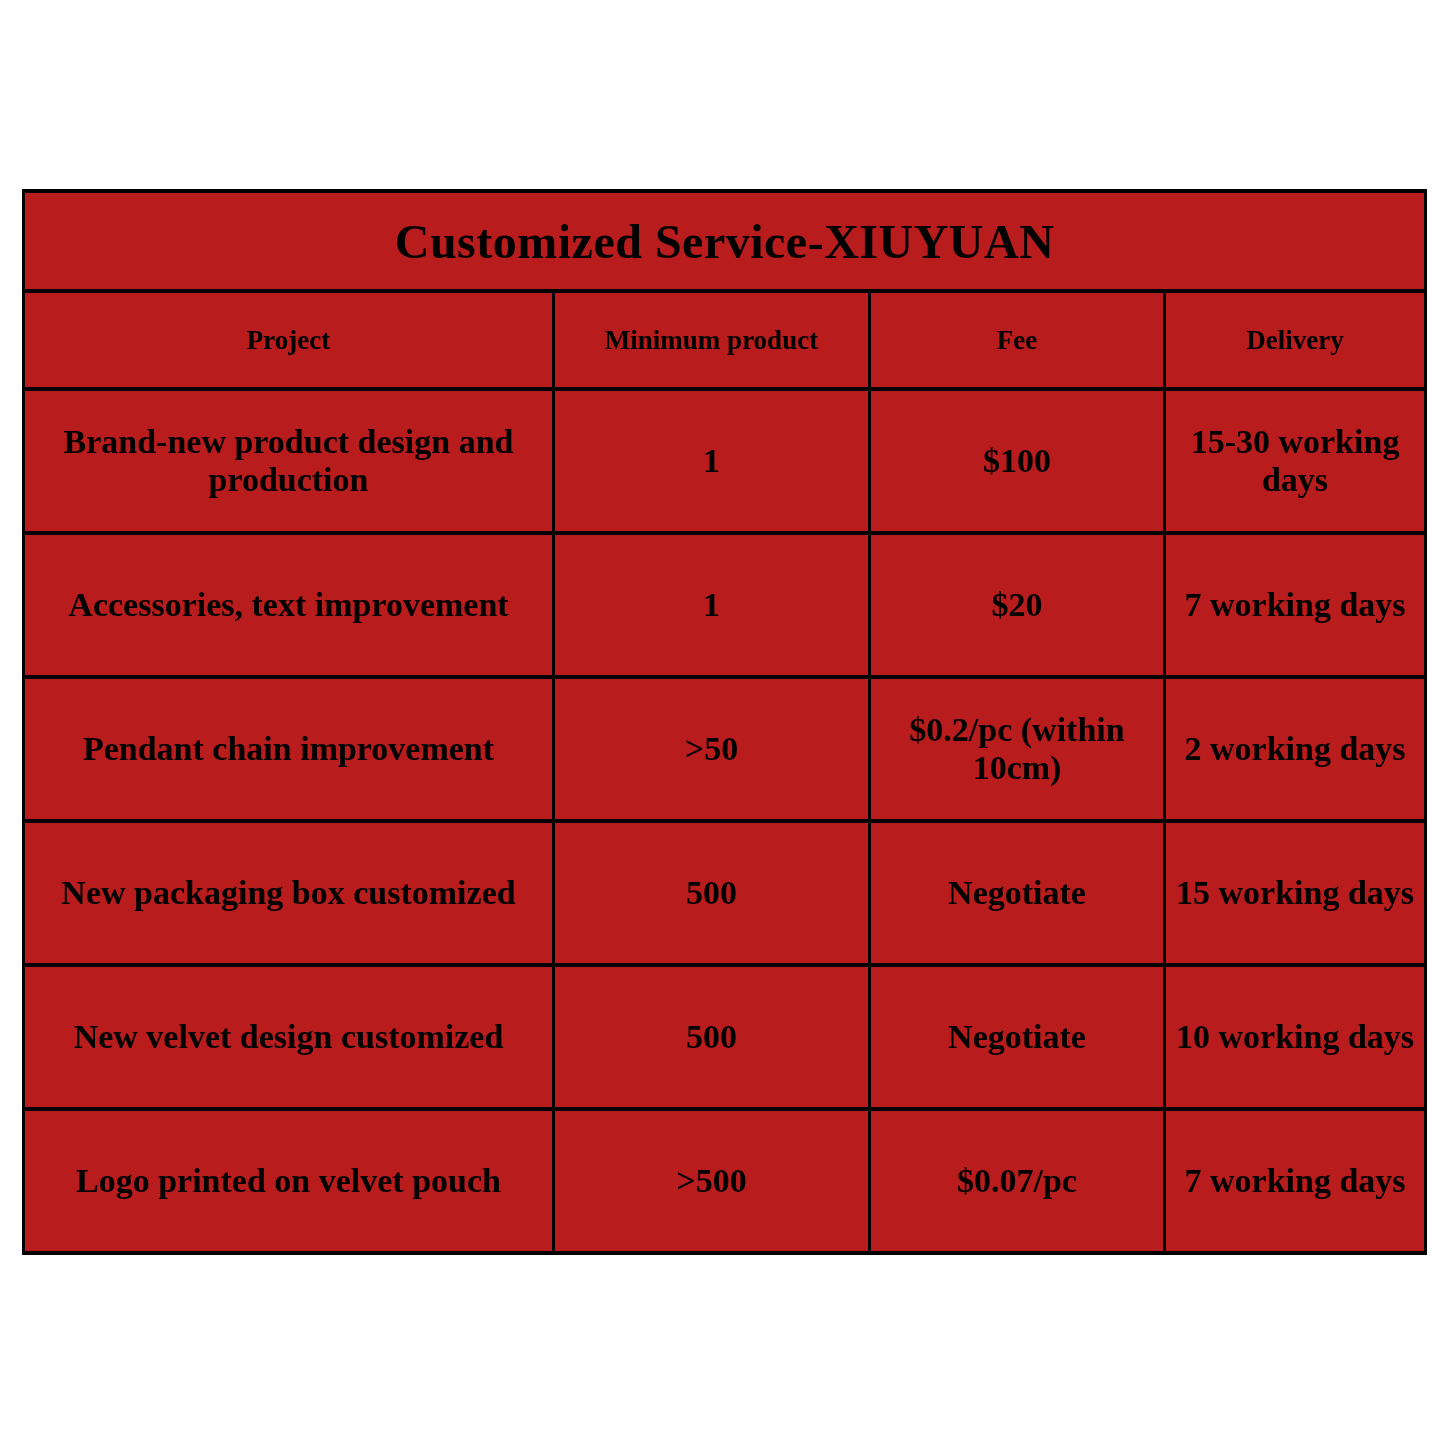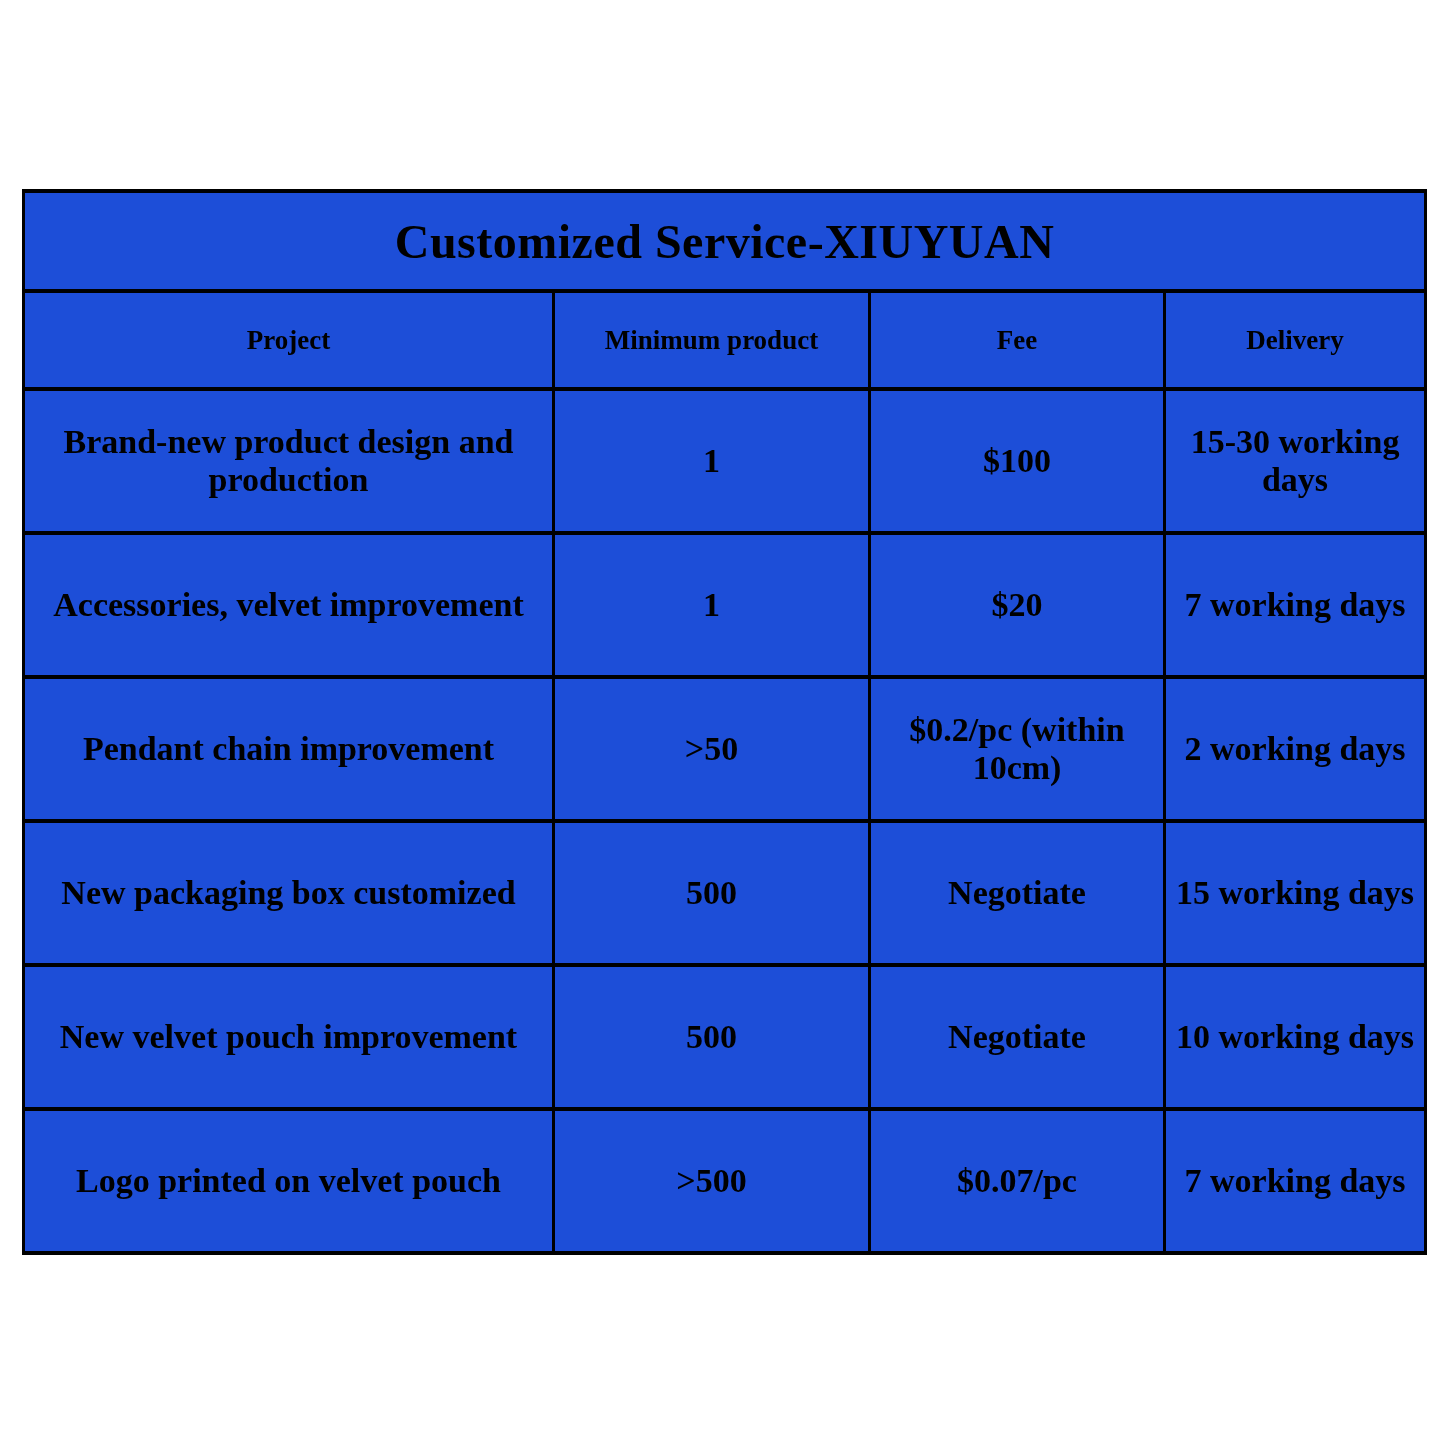--- a/index.html
+++ b/index.html
@@ -15,21 +15,21 @@
   .table-wrap {
     position: absolute;
     left: 22px;
     top: 189px;
   }
   table.service-table {
     border-collapse: collapse;
     table-layout: fixed;
     width: 1402px;
     height: 1066px;
-    background: #1d4ed8;
+    background: #b91c1c;
   }
   table.service-table th,
   table.service-table td {
     border-left: 3px solid #000000;
     border-right: 3px solid #000000;
     border-top: 4px solid #000000;
     border-bottom: 4px solid #000000;
     text-align: center;
     vertical-align: middle;
     padding: 0 6px;
@@ -75,39 +75,39 @@
       </tr>
     </thead>
     <tbody>
         <tr class="data-row">
           <td>Brand-new product design and production</td>
           <td>1</td>
           <td>$100</td>
           <td>15-30 working days</td>
         </tr>
         <tr class="data-row">
-          <td>Accessories, velvet improvement</td>
+          <td>Accessories, text improvement</td>
           <td>1</td>
           <td>$20</td>
           <td>7 working days</td>
         </tr>
         <tr class="data-row">
           <td>Pendant chain improvement</td>
           <td>&gt;50</td>
           <td>$0.2/pc (within 10cm)</td>
           <td>2 working days</td>
         </tr>
         <tr class="data-row">
           <td>New packaging box customized</td>
           <td>500</td>
           <td>Negotiate</td>
           <td>15 working days</td>
         </tr>
         <tr class="data-row">
-          <td>New velvet pouch improvement</td>
+          <td>New velvet design customized</td>
           <td>500</td>
           <td>Negotiate</td>
           <td>10 working days</td>
         </tr>
         <tr class="data-row">
           <td>Logo printed on velvet pouch</td>
           <td>&gt;500</td>
           <td>$0.07/pc</td>
           <td>7 working days</td>
         </tr>

